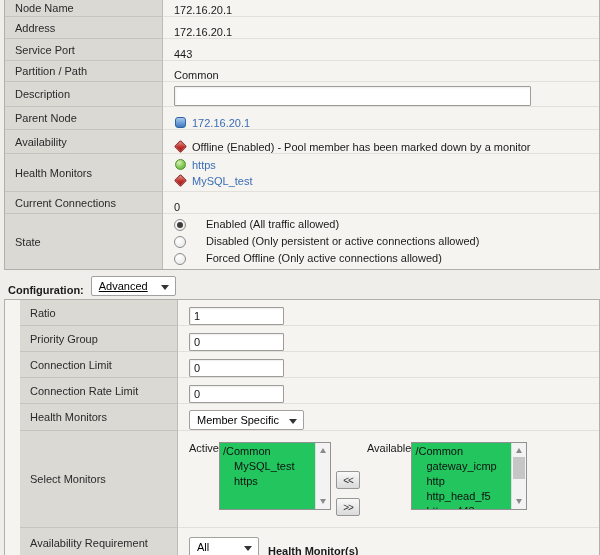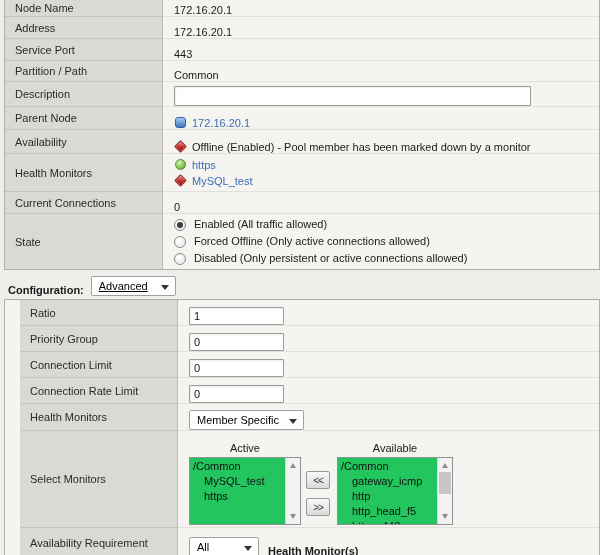--- a/index.html
+++ b/index.html
@@ -30,39 +30,39 @@
   .iconbox { width:13px; height:13px; display:inline-flex; align-items:center; justify-content:center; margin-right:5px; flex:0 0 13px; }
   .icon-diamond { width:9px; height:9px; transform:rotate(45deg); border-radius:1px;
         background:linear-gradient(135deg,#e89793,#c12e2a 55%,#9e1f1c); border:1px solid #8e211e; }
   .icon-circle { width:11px; height:11px; border-radius:50%;
         background:radial-gradient(circle at 35% 30%,#d8f0b6,#7cc54f 60%,#5ba32e); border:1px solid #53922c; }
   .icon-node { width:11px; height:11px; border-radius:3px;
         background:linear-gradient(180deg,#a6cbee,#3e79c0); border:1px solid #2f62a5; }
 
   .mline { display:flex; align-items:center; line-height:16px; }
 
-  .radio-line { display:flex; align-items:center; line-height:17px; gap:8px; }
+  .radio-line { display:flex; align-items:center; line-height:17px; gap:20px; }
   .radio { width:12px; height:12px; border-radius:50%; border:1px solid #8b8b8b; flex:0 0 12px;
            background:radial-gradient(circle at 35% 30%,#fff,#e4e4e4); position:relative; display:inline-block; }
   .radio.checked::after { content:''; position:absolute; left:2px; top:2px; width:6px; height:6px;
            border-radius:50%; background:#3c3c3c; }
 
   .configbar { position:absolute; left:8px; top:276px; height:20px; display:flex; align-items:flex-end; }
   .configbar .cap { font-weight:bold; color:#1a1a1a; }
 
   .sel { position:relative; height:20px; background:#fff; border:1px solid #a3a19d; border-radius:2px;
          display:inline-flex; align-items:center; padding:0 20px 0 7px; color:#000; cursor:default; }
   .sel .arr { position:absolute; right:6px; top:8px; width:0; height:0;
          border-left:4px solid transparent; border-right:4px solid transparent; border-top:5px solid #333; }
   .sel-adv { width:85px; margin-left:7px;text-decoration:underline; }
   .sel-mode { width:115px; }
   .sel-avreq { width:70px; }
 
   .selmon { padding-top:11px; align-items:flex-start; }
-  .lbcol { display:flex; flex-direction:column; }
+  .lbcol { display:flex; }
   .lbhead { height:12px; line-height:12px; text-align:center; margin-bottom:3px; color:#1a1a1a; }
   .lb { height:68px; background:#22c55e; border:1px solid #919191; position:relative; overflow:hidden;
         padding:1px 16px 0 3px; }
   .lb.active { width:112px; }
   .lb.avail { width:116px; }
   .lb .opt { line-height:15px; white-space:nowrap; color:#111; }
   .lb .opt.indent { padding-left:11px; }
   .sb { position:absolute; top:0; right:0; bottom:0; width:15px; background:#f3f3f3; border-left:1px solid #dcdcdc; }
   .tri-up { position:absolute; top:5px; left:4px; width:0; height:0;
         border-left:3px solid transparent; border-right:3px solid transparent; border-bottom:5px solid #8a8a8a; }
@@ -186,25 +186,25 @@
       <div class="lc">
           <span>State</span>
         </div>
       <div class="vc vcol">
         <span class="radio-line">
           <span class="radio checked"></span>
           <span>Enabled (All traffic allowed)</span>
         </span>
         <span class="radio-line">
           <span class="radio"></span>
-          <span>Forced Offline (Only active connections allowed)</span>
+          <span>Disabled (Only persistent or active connections allowed)</span>
         </span>
         <span class="radio-line">
           <span class="radio"></span>
-          <span>Disabled (Only persistent or active connections allowed)</span>
+          <span>Forced Offline (Only active connections allowed)</span>
         </span>
       </div>
     </div>
   </div>
 
   <div class="configbar">
     <span class="cap">Configuration:</span>
     <span class="sel sel-adv">
       <span>Advanced</span>
       <span class="arr"></span>

